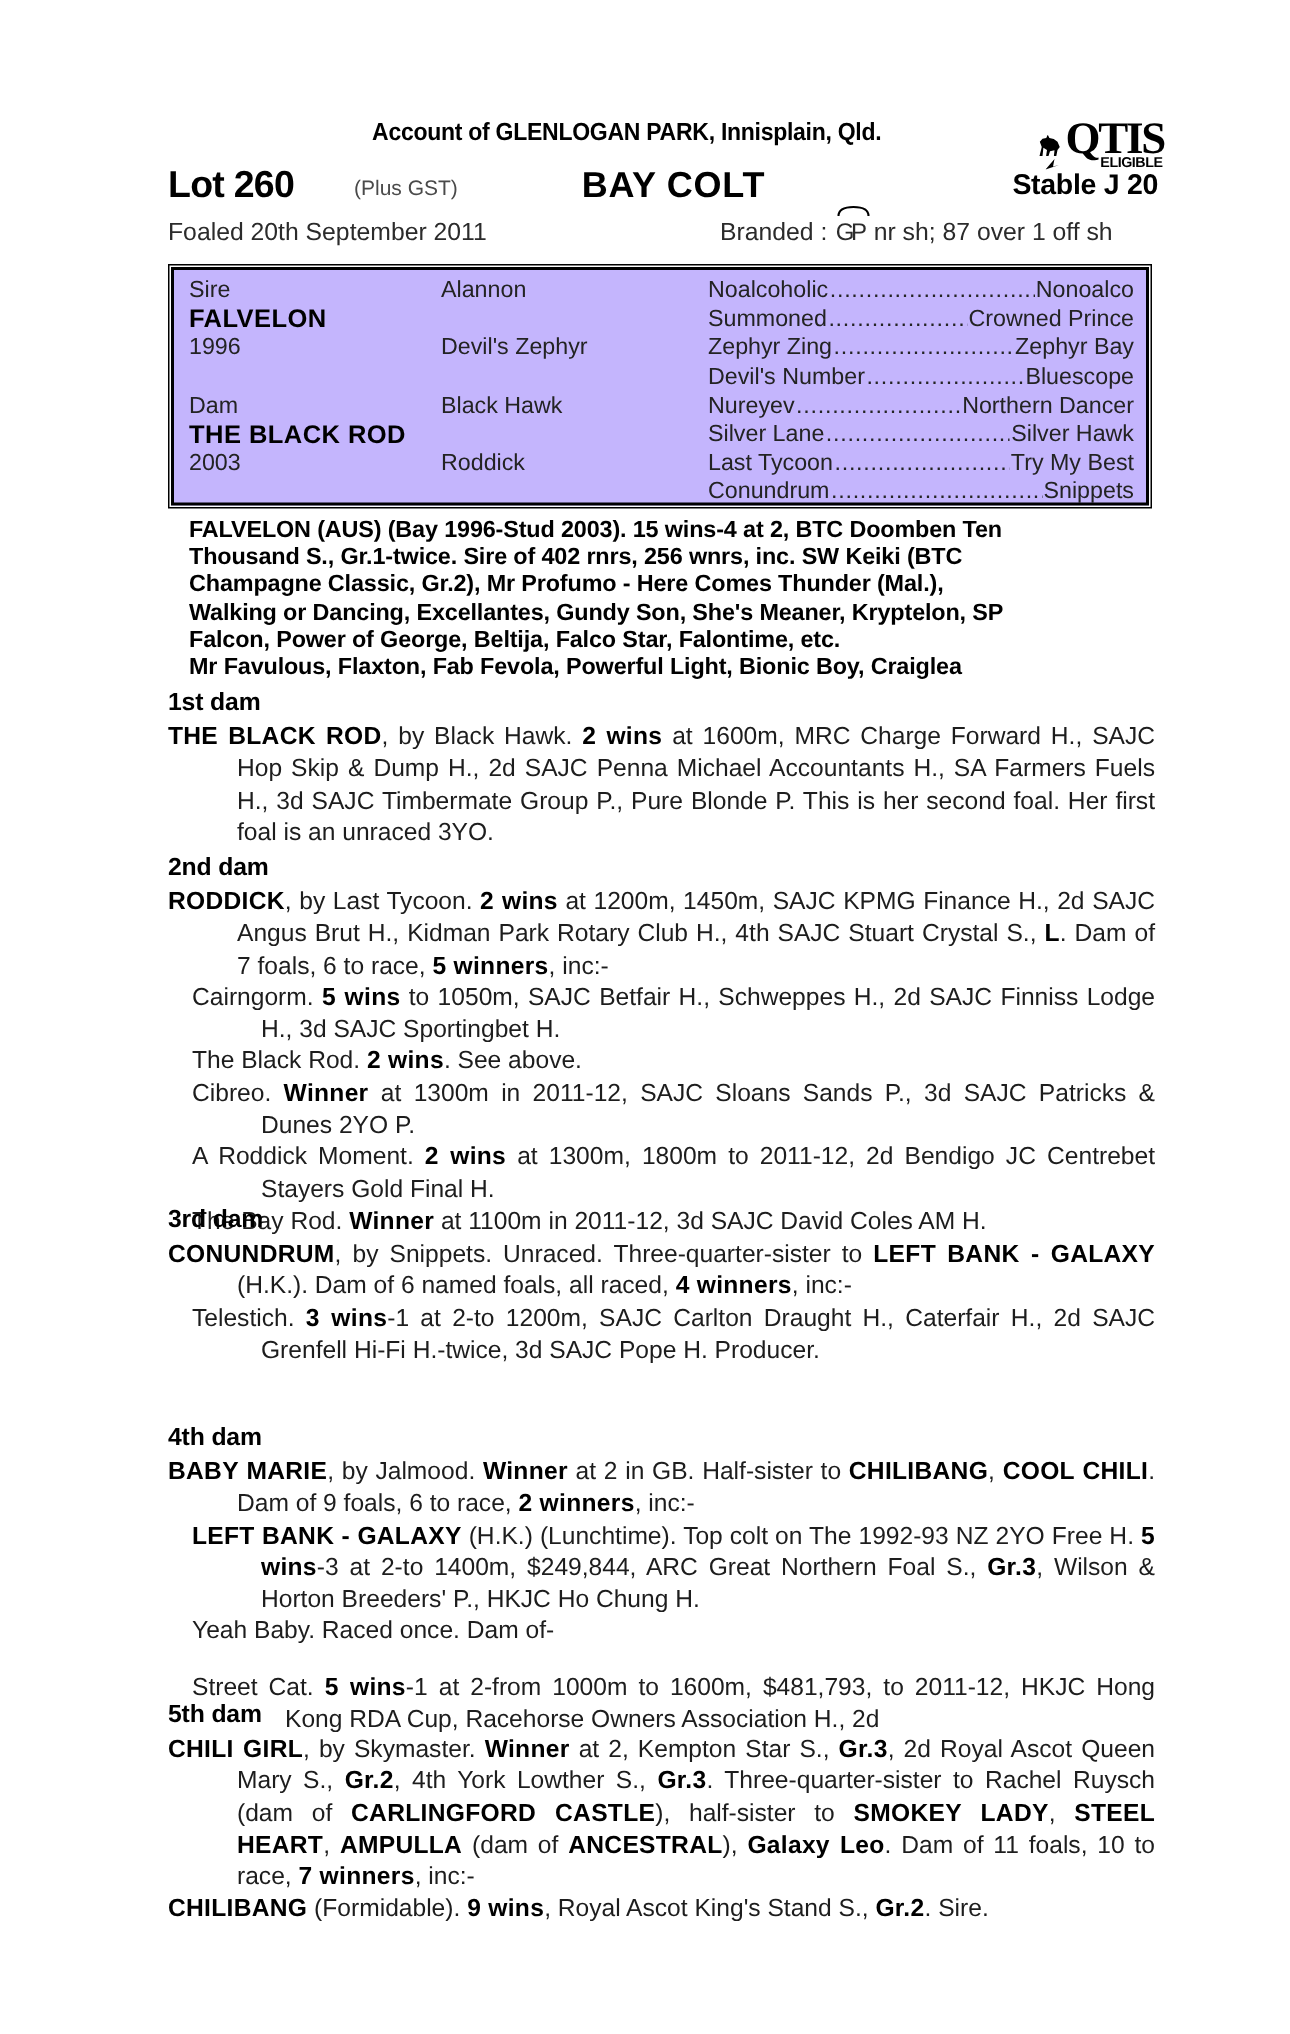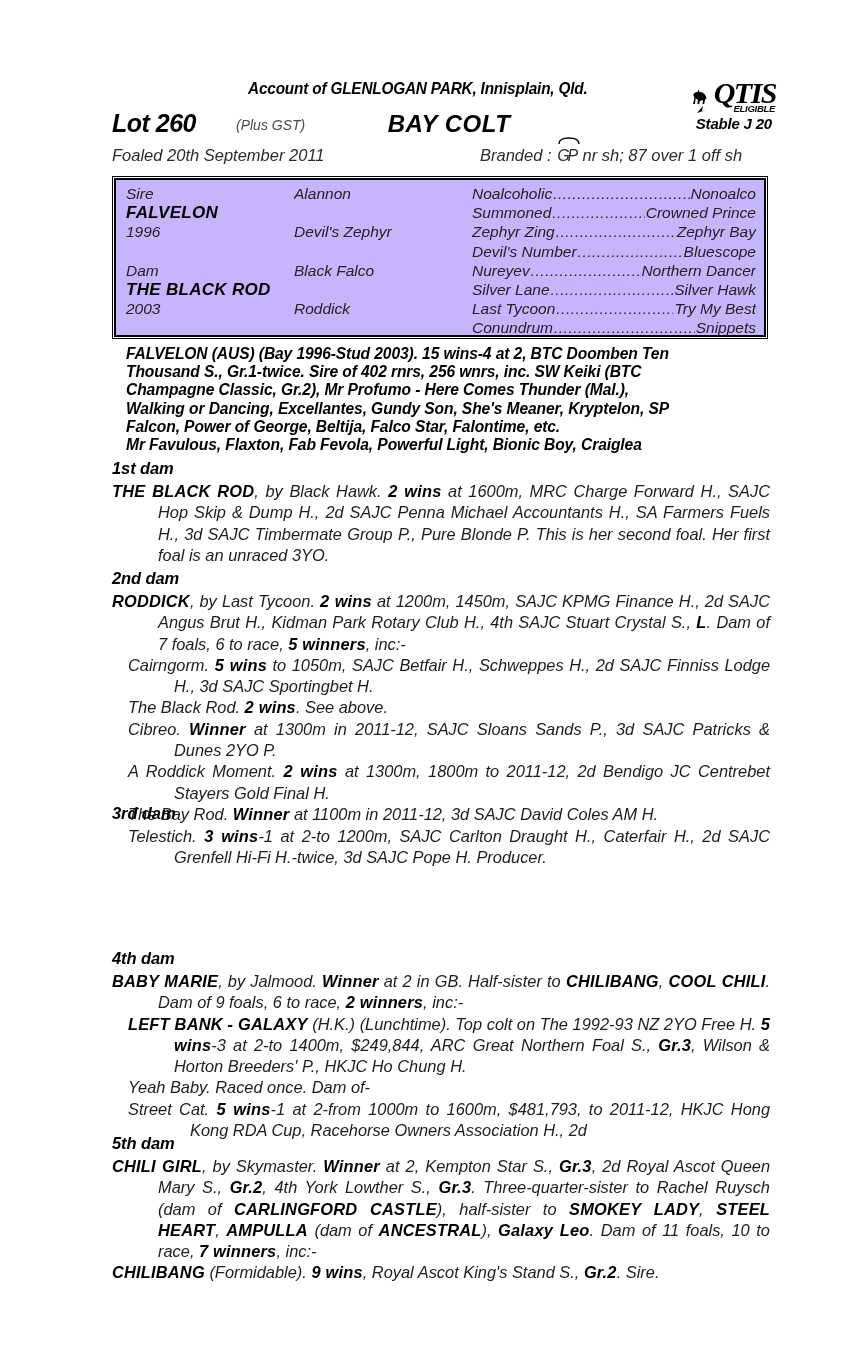--- a/index.html
+++ b/index.html
@@ -13,21 +13,20 @@
     font-family: "Liberation Sans", sans-serif;
     color: #000000;
     overflow: hidden;
     position: relative;
   }
   .page {
     position: absolute;
     left: 0; top: 0;
     width: 860px;
     height: 1356px;
-    font-style: italic;
   }
 
   
   .header {
     position: absolute;
     left: 112px;
     top: 78px;
     width: 660px;
   }
   .account-line {
@@ -113,21 +112,21 @@
     font-weight: bold;
     font-size: 24px;
     line-height: 29px;
     letter-spacing: 0.5px;
     padding-left: 14px;
   }
   .stable {
     position: absolute;
     right: 0; top: 3px;
     font-weight: bold;
-    font-size: 15px;
+    font-size: 19px;
     line-height: 26px;
     letter-spacing: -0.2px;
   }
 
   .foaled-line {
     position: absolute;
     left: 112px;
     top: 144px;
     width: 660px;
     height: 24px;
@@ -247,21 +246,21 @@
   .p {
     font-size: 16.4px;
     line-height: 21.3px;
     color: #1d1d1d;
     text-align: justify;
     text-justify: inter-word;
   }
   .p b { color: #000; font-weight: bold; letter-spacing: 0.2px; }
   .ind-hang { padding-left: 46px; text-indent: -46px; }
   .ind-hang2 { padding-left: 62px; text-indent: -46px; }
-  .ind-hang3 { padding-left: 78px; text-indent: -62px; }
+  .ind-hang3 { padding-left: 78px; text-indent: -62px; margin-top: 16px; }
 
   .sec1 { top: 458px; }
   .sec2 { top: 568px; }
   .sec3 { top: 803px; }
   .sec4 { top: 948px; }
   .sec5 { top: 1133px; }
 </style>
 </head>
 <body>
 
@@ -312,21 +311,21 @@
         <div class="ped-row">Dam</div>
         <div class="ped-row b">THE BLACK ROD</div>
         <div class="ped-row">2003</div>
       </div>
 
       <div class="ped-col col2">
         <div class="ped-row">Alannon</div>
         <div class="ped-row blank">&nbsp;</div>
         <div class="ped-row">Devil's Zephyr</div>
         <div class="ped-row blank">&nbsp;</div>
-        <div class="ped-row">Black Falco</div>
+        <div class="ped-row">Black Hawk</div>
         <div class="ped-row blank">&nbsp;</div>
         <div class="ped-row">Roddick</div>
       </div>
 
       <div class="ped-col col3">
         <div class="ped-row">
             <span class="gp-line">
           <span class="gp-a">Noalcoholic</span>
           <span class="gp-dots">......................................................................................................</span>
           <span class="gp-b">Nonoalco</span>
@@ -404,20 +403,21 @@
     <div class="p ind-hang"><b>RODDICK</b>, by Last Tycoon. <b>2 wins</b> at 1200m, 1450m, SAJC KPMG Finance H., 2d SAJC Angus Brut H., Kidman Park Rotary Club H., 4th SAJC Stuart Crystal S., <b>L</b>. Dam of 7 foals, 6 to race, <b>5 winners</b>, inc:-</div>
     <div class="p ind-hang2">Cairngorm. <b>5 wins</b> to 1050m, SAJC Betfair H., Schweppes H., 2d SAJC Finniss Lodge H., 3d SAJC Sportingbet H.</div>
     <div class="p ind-hang2">The Black Rod. <b>2 wins</b>. See above.</div>
     <div class="p ind-hang2">Cibreo. <b>Winner</b> at 1300m in 2011-12, SAJC Sloans Sands P., 3d SAJC Patricks &amp; Dunes 2YO P.</div>
     <div class="p ind-hang2">A Roddick Moment. <b>2 wins</b> at 1300m, 1800m to 2011-12, 2d Bendigo JC Centrebet Stayers Gold Final H.</div>
     <div class="p ind-hang2">The Bay Rod. <b>Winner</b> at 1100m in 2011-12, 3d SAJC David Coles AM H.</div>
   </div>
 
   <div class="dam-section sec3">
     <div class="dam-head">3rd dam</div>
+    <div class="p ind-hang"><b>CONUNDRUM</b>, by Snippets. Unraced. Three-quarter-sister to <b>LEFT BANK - GALAXY</b> (H.K.). Dam of 6 named foals, all raced, <b>4 winners</b>, inc:-</div>
     <div class="p ind-hang2">Telestich. <b>3 wins</b>-1 at 2-to 1200m, SAJC Carlton Draught H., Caterfair H., 2d SAJC Grenfell Hi-Fi H.-twice, 3d SAJC Pope H. Producer.</div>
   </div>
 
   <div class="dam-section sec4">
     <div class="dam-head">4th dam</div>
     <div class="p ind-hang"><b>BABY MARIE</b>, by Jalmood. <b>Winner</b> at 2 in GB. Half-sister to <b>CHILIBANG</b>, <b>COOL CHILI</b>. Dam of 9 foals, 6 to race, <b>2 winners</b>, inc:-</div>
     <div class="p ind-hang2"><b>LEFT BANK - GALAXY</b> (H.K.) (Lunchtime). Top colt on The 1992-93 NZ 2YO Free H. <b>5 wins</b>-3 at 2-to 1400m, $249,844, ARC Great Northern Foal S., <b>Gr.3</b>, Wilson &amp; Horton Breeders' P., HKJC Ho Chung H.</div>
     <div class="p ind-hang2">Yeah Baby. Raced once. Dam of-</div>
     <div class="p ind-hang3">Street Cat. <b>5 wins</b>-1 at 2-from 1000m to 1600m, $481,793, to 2011-12, HKJC Hong Kong RDA Cup, Racehorse Owners Association H., 2d</div>
   </div>

